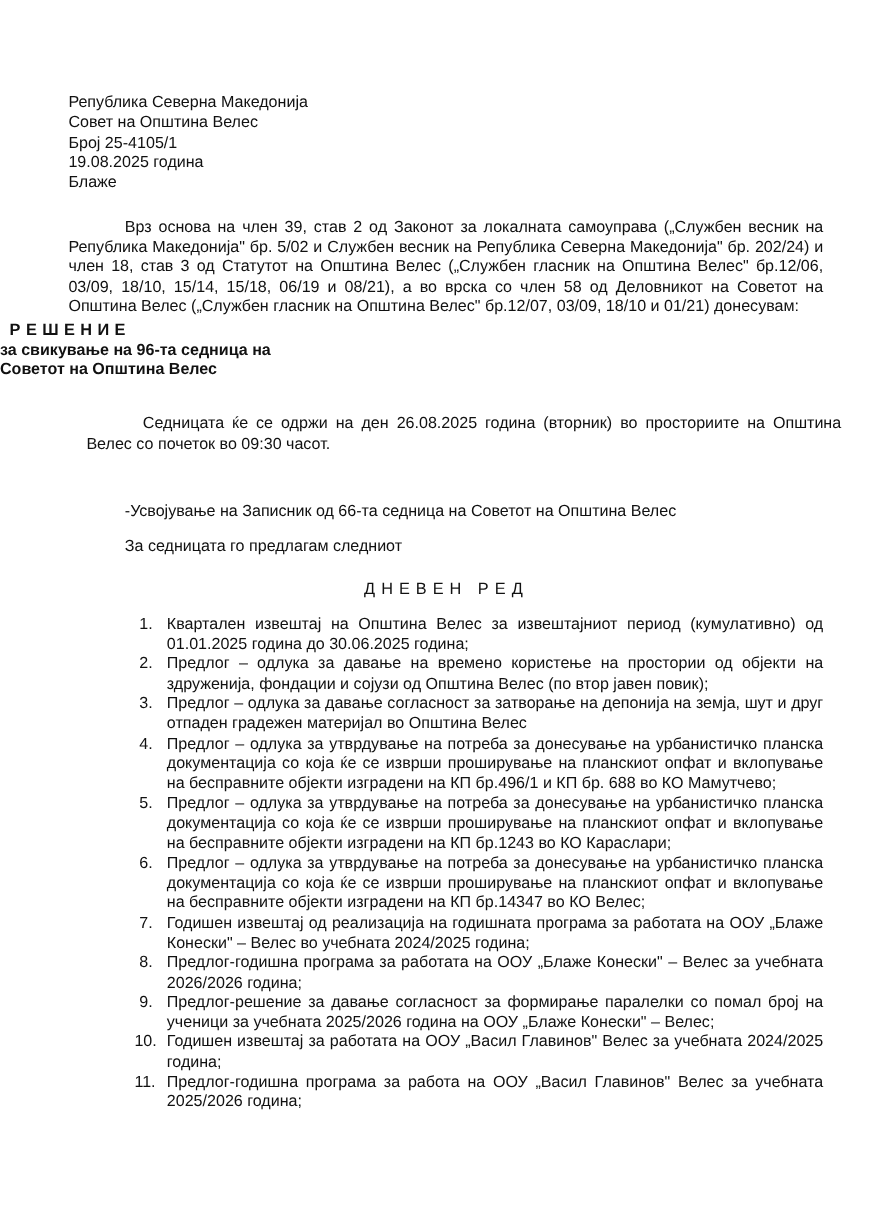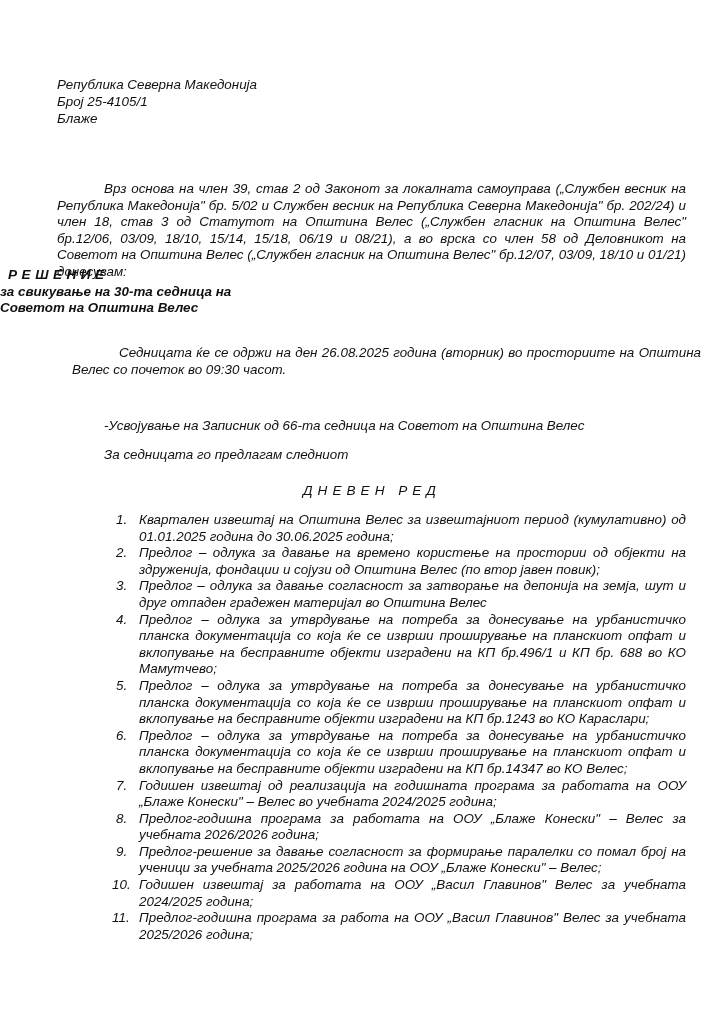--- a/index.html
+++ b/index.html
@@ -4,21 +4,21 @@
 <style>
   html, body { margin: 0; padding: 0; background: #ffffff; }
   body {
     width: 724px; height: 1024px; overflow: hidden; position: relative;
     font-family: "Liberation Sans", sans-serif;
     color: #111111;
     font-size: 13.4px;
     line-height: 16.6px;
     -webkit-font-smoothing: antialiased;
   }
-  .page { position: absolute; left: 0; top: 0; width: 724px; height: 1024px; font-style: italic; }
+  .page { position: absolute; left: 0; top: 0; width: 724px; height: 1024px; }
   .sender { position: absolute; left: 57px; top: 77px; font-size: 13.4px; line-height: 16.8px; }
   .sender div { white-space: nowrap; }
   .preamble {
     position: absolute; left: 57px; top: 181px; width: 629px;
     text-align: justify; text-align-last: left;
   }
   .preamble .indent, .para .indent { display: inline-block; width: 47px; }
   .title-block {
     position: absolute; left: 0; top: 267px; width: 724px; 
     font-weight: bold;
@@ -45,29 +45,31 @@
   }
   ol.agenda li.two-digit .num { left: -4px; }
 </style>
 </head>
 <body>
 
 <div class="page">
 
   <div class="sender">
     <div>Република Северна Македонија</div>
+    <div>Совет на Општина Велес</div>
     <div>Број 25-4105/1</div>
+    <div>19.08.2025 година</div>
     <div>Блаже</div>
   </div>
 
   <div class="preamble"><span class="indent"></span><span>Врз основа на член 39, став 2 од Законот за локалната самоуправа („Службен весник на Република Македонија" бр. 5/02 и Службен весник на Република  Северна Македонија" бр. 202/24) и член 18, став 3 од Статутот на Општина Велес („Службен гласник на Општина Велес" бр.12/06, 03/09, 18/10, 15/14, 15/18, 06/19 и 08/21), а во врска со член 58 од Деловникот на Советот на Општина Велес („Службен гласник на Општина Велес" бр.12/07, 03/09, 18/10 и 01/21) донесувам:</span></div>
 
   <div class="title-block">
     <div class="main">РЕШЕНИЕ</div>
-    <div class="sub">за свикување на 30-та седница на</div>
+    <div class="sub">за свикување на 96-та седница на</div>
     <div class="sub">Советот на Општина Велес</div>
   </div>
 
   <div class="para meeting"><span class="indent"></span><span>Седницата ќе се одржи на ден 26.08.2025 година (вторник) во просториите на Општина Велес со почеток во 09:30 часот.</span></div>
 
   <div class="para adopt"><span class="indent"></span><span>-Усвојување на Записник од 66-та седница на Советот на Општина Велес</span></div>
 
   <div class="para propose">За седницата го предлагам следниот</div>
 
   <div class="agenda-title">ДНЕВЕН РЕД</div>

